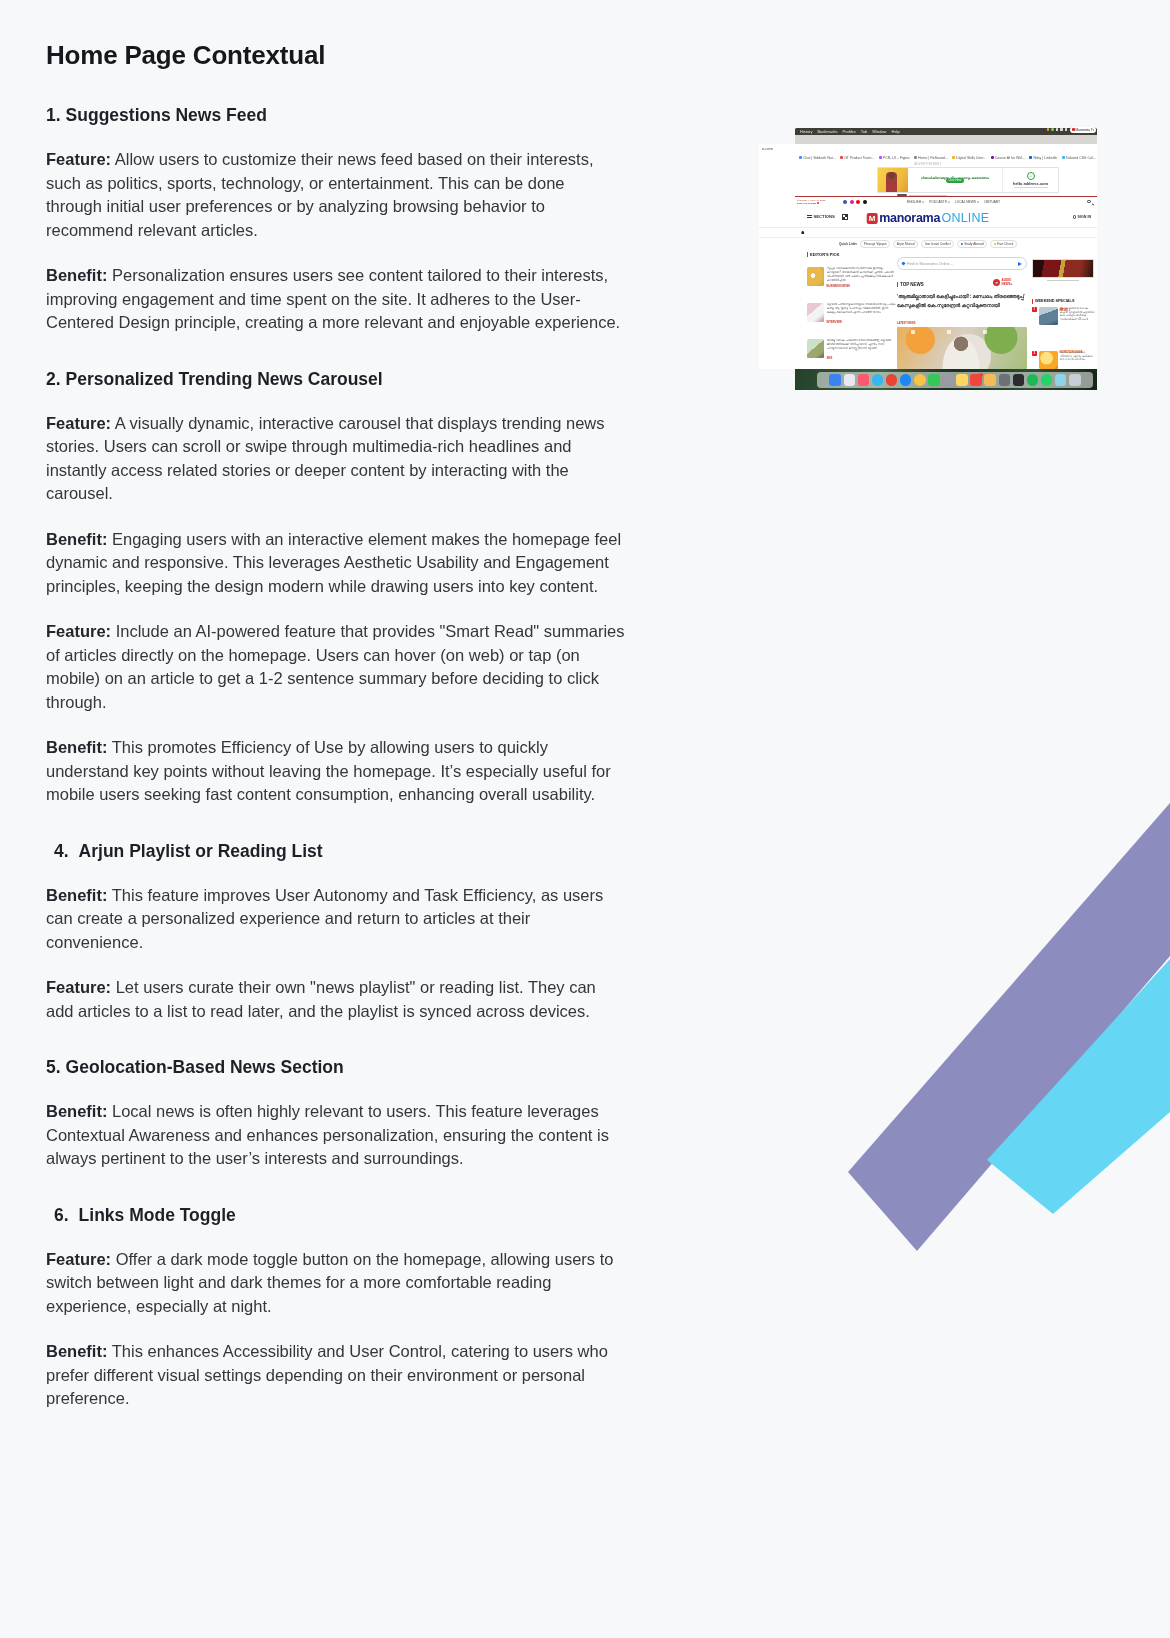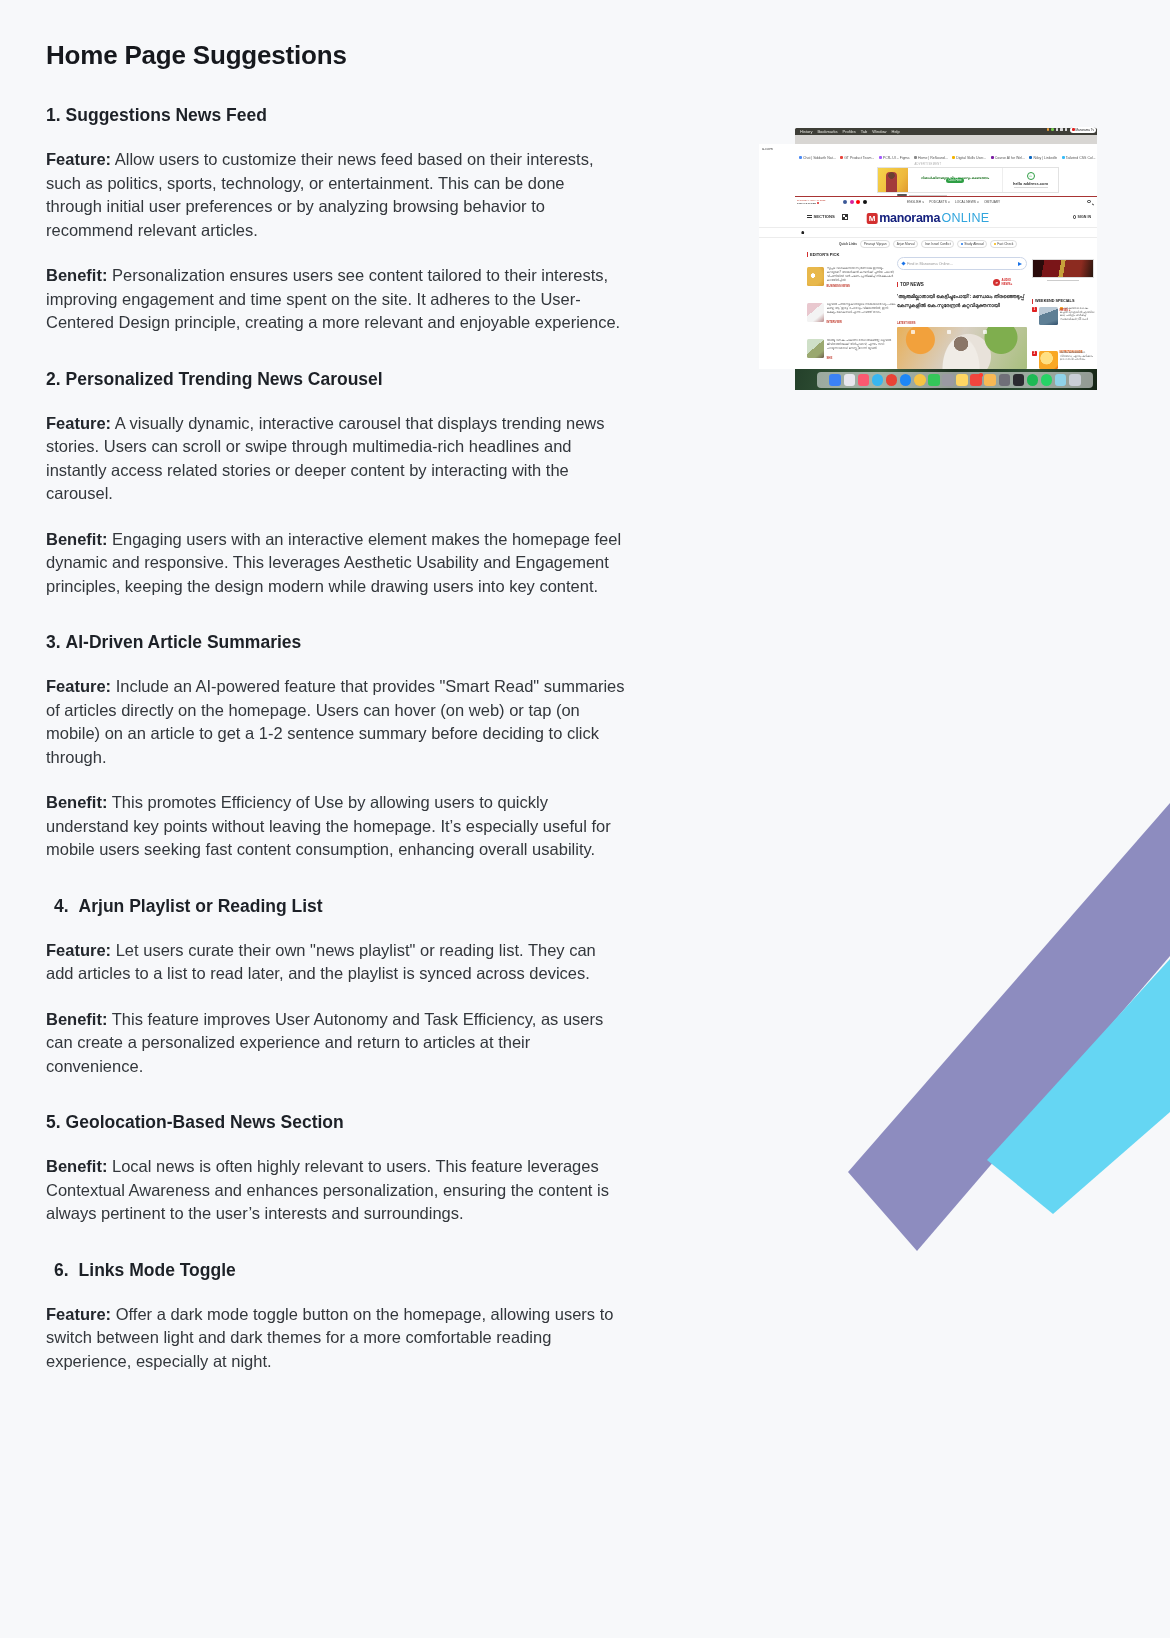--- a/index.html
+++ b/index.html
@@ -164,65 +164,67 @@
 </style>
 </head>
 <body>
 
 <div class="deco-layer">
   <div class="stripe stripe-purple" style="background: rgb(141, 140, 191);"></div>
   <div class="stripe stripe-blue" style="background: rgb(101, 214, 243);"></div>
 </div>
 
 <div class="doc">
-  <h1 class="doc-title">Home Page Suggestions</h1>
+  <h1 class="doc-title">Home Page Contextual</h1>
 
   <h3 class="sec-h"><span class="hnum">1.</span><span>Suggestions News Feed</span></h3>
   <p><strong>Feature:</strong><span class="ptext"> Allow users to customize their news feed based on their interests,
 such as politics, sports, technology, or entertainment. This can be done
 through initial user preferences or by analyzing browsing behavior to
 recommend relevant articles.</span></p>
   <p><strong>Benefit:</strong><span class="ptext"> Personalization ensures users see content tailored to their interests,
 improving engagement and time spent on the site. It adheres to the User-
 Centered Design principle, creating a more relevant and enjoyable experience.</span></p>
 
   <h3 class="sec-h"><span class="hnum">2.</span><span>Personalized Trending News Carousel</span></h3>
   <p><strong>Feature:</strong><span class="ptext"> A visually dynamic, interactive carousel that displays trending news
 stories. Users can scroll or swipe through multimedia-rich headlines and
 instantly access related stories or deeper content by interacting with the
 carousel.</span></p>
   <p><strong>Benefit:</strong><span class="ptext"> Engaging users with an interactive element makes the homepage feel
 dynamic and responsive. This leverages Aesthetic Usability and Engagement
 principles, keeping the design modern while drawing users into key content.</span></p>
 
-  <h3 class="sec-h"><span class="hnum">3.</span><span>AI-Driven Article Summaries</span></h3>
   <p><strong>Feature:</strong><span class="ptext"> Include an AI-powered feature that provides "Smart Read" summaries
 of articles directly on the homepage. Users can hover (on web) or tap (on
 mobile) on an article to get a 1-2 sentence summary before deciding to click
 through.</span></p>
   <p><strong>Benefit:</strong><span class="ptext"> This promotes Efficiency of Use by allowing users to quickly
 understand key points without leaving the homepage. It’s especially useful for
 mobile users seeking fast content consumption, enhancing overall usability.</span></p>
 
   <h3 class="sec-h indent"><span class="hnum">4.</span><span>Arjun Playlist or Reading List</span></h3>
-  <p><strong>Feature:</strong><span class="ptext"> Let users curate their own "news playlist" or reading list. They can
-add articles to a list to read later, and the playlist is synced across devices.</span></p>
   <p><strong>Benefit:</strong><span class="ptext"> This feature improves User Autonomy and Task Efficiency, as users
 can create a personalized experience and return to articles at their
 convenience.</span></p>
+  <p><strong>Feature:</strong><span class="ptext"> Let users curate their own "news playlist" or reading list. They can
+add articles to a list to read later, and the playlist is synced across devices.</span></p>
 
   <h3 class="sec-h"><span class="hnum">5.</span><span>Geolocation-Based News Section</span></h3>
   <p><strong>Benefit:</strong><span class="ptext"> Local news is often highly relevant to users. This feature leverages
 Contextual Awareness and enhances personalization, ensuring the content is
 always pertinent to the user’s interests and surroundings.</span></p>
 
   <h3 class="sec-h indent"><span class="hnum">6.</span><span>Links Mode Toggle</span></h3>
   <p><strong>Feature:</strong><span class="ptext"> Offer a dark mode toggle button on the homepage, allowing users to
 switch between light and dark themes for a more comfortable reading
 experience, especially at night.</span></p>
+  <p><strong>Benefit:</strong><span class="ptext"> This enhances Accessibility and User Control, catering to users who
+prefer different visual settings depending on their environment or personal
+preference.</span></p>
 </div>
 
 <div class="thumb">
   <div class="t-menubar">
       <span>History</span>
       <span>Bookmarks</span>
       <span>Profiles</span>
       <span>Tab</span>
       <span>Window</span>
       <span>Help</span>

